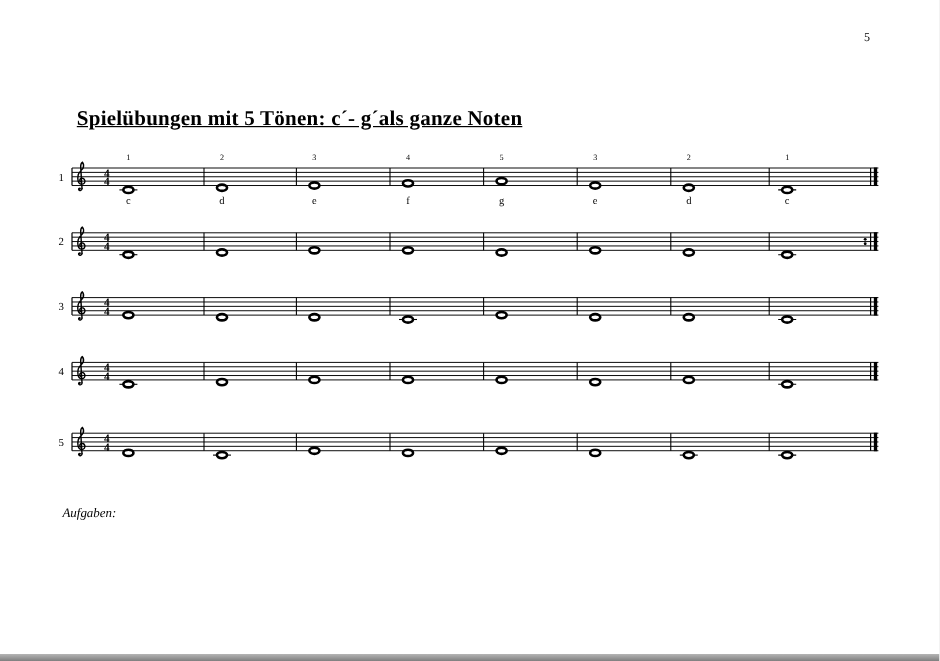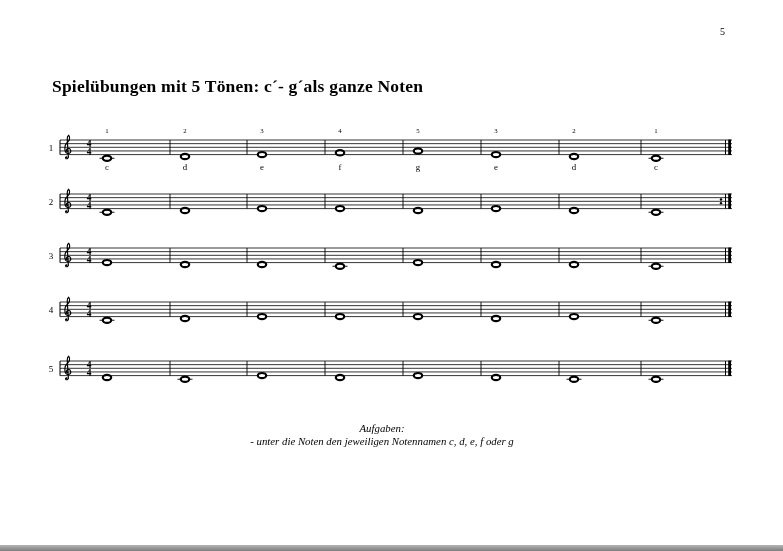--- a/index.html
+++ b/index.html
@@ -19,33 +19,32 @@
     position:absolute;top:76px;left:52px;
     font-size:17.5px;font-weight:bold;
     letter-spacing:0.2px;
   }
   #notation{position:absolute;top:0;left:0;}
   #tasks{
     position:absolute;top:422px;left:52px;
     font-size:10.8px;font-style:italic;
     line-height:13.4px;
     width:660px;
-    text-align:center;
   }
   #bottom-edge{
     position:absolute;left:0;bottom:0;width:783px;height:6px;
     background:linear-gradient(#b5b5b5,#7d7d7d);
   }
 </style>
 </head>
 <body>
 
 <div id="page">
   <div id="page-number">5</div>
-  <h1 id="title" style="margin:0;">Spielübungen mit 5 Tönen: c´- g´als ganze Noten</h1>
+  <h1 id="title" style="margin:12px;text-decoration:underline;">Spielübungen mit 5 Tönen: c´- g´als ganze Noten</h1>
 
   <svg id="notation" width="783" height="551">
       <g>
         <line x1="60" y1="140" x2="732" y2="140" stroke="#000" stroke-width="0.8"></line>
         <line x1="60" y1="143.65" x2="732" y2="143.65" stroke="#000" stroke-width="0.8"></line>
         <line x1="60" y1="147.3" x2="732" y2="147.3" stroke="#000" stroke-width="0.8"></line>
         <line x1="60" y1="150.95" x2="732" y2="150.95" stroke="#000" stroke-width="0.8"></line>
         <line x1="60" y1="154.6" x2="732" y2="154.6" stroke="#000" stroke-width="0.8"></line>
         <text x="51" y="150.5" text-anchor="middle" font-size="9" font-family="&quot;Liberation Serif&quot;,serif">1</text>
         <line x1="60" y1="140" x2="60" y2="154.6" stroke="#000" stroke-width="1"></line>
@@ -242,17 +241,16 @@
         <ellipse cx="496" cy="377.425" rx="4.2" ry="2.6" fill="#fff" stroke="#000" stroke-width="2.2"></ellipse>
         <line x1="566.5" y1="379.25" x2="581.5" y2="379.25" stroke="#000" stroke-width="0.9"></line>
         <ellipse cx="574" cy="379.25" rx="4.2" ry="2.6" fill="#fff" stroke="#000" stroke-width="2.2"></ellipse>
         <line x1="648.5" y1="379.25" x2="663.5" y2="379.25" stroke="#000" stroke-width="0.9"></line>
         <ellipse cx="656" cy="379.25" rx="4.2" ry="2.6" fill="#fff" stroke="#000" stroke-width="2.2"></ellipse>
       </g>
     </svg>
 
   <div id="tasks">
     <div>Aufgaben:</div>
-    <div>- unter die Noten den jeweiligen Notennamen c, d, e, f oder g</div>
   </div>
 
   <div id="bottom-edge"></div>
 </div>
 
 </body></html>

